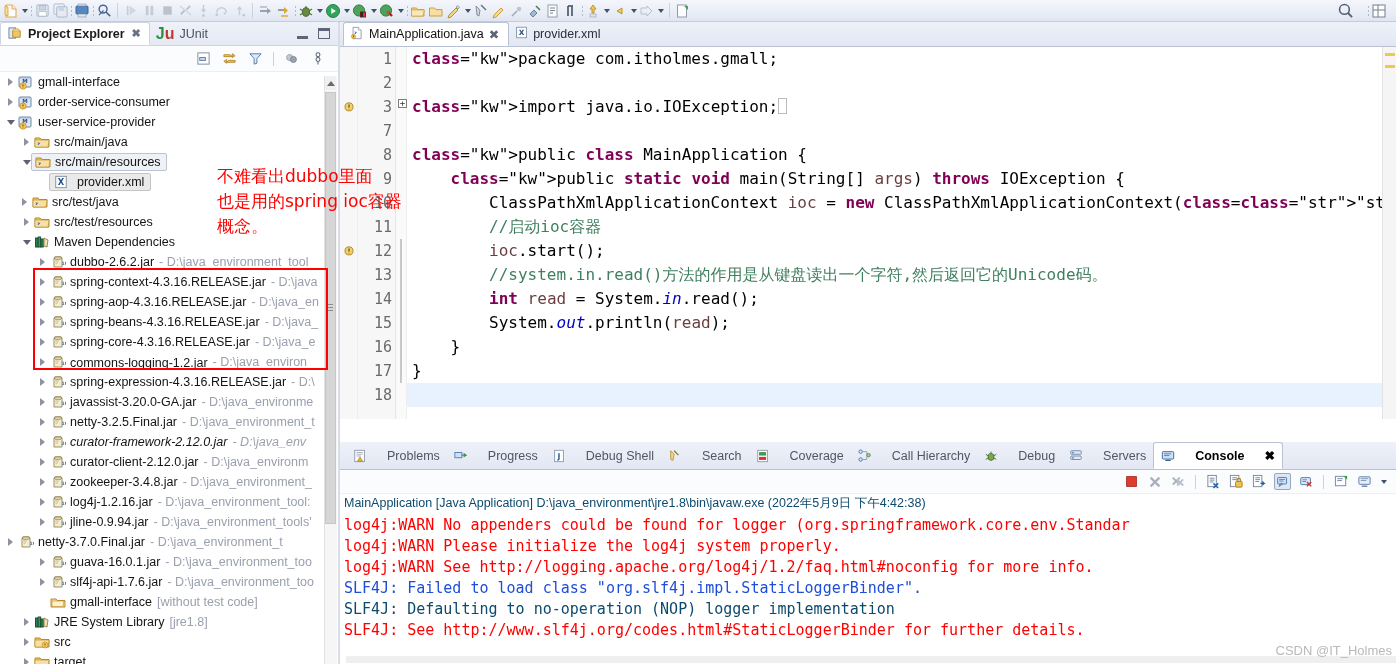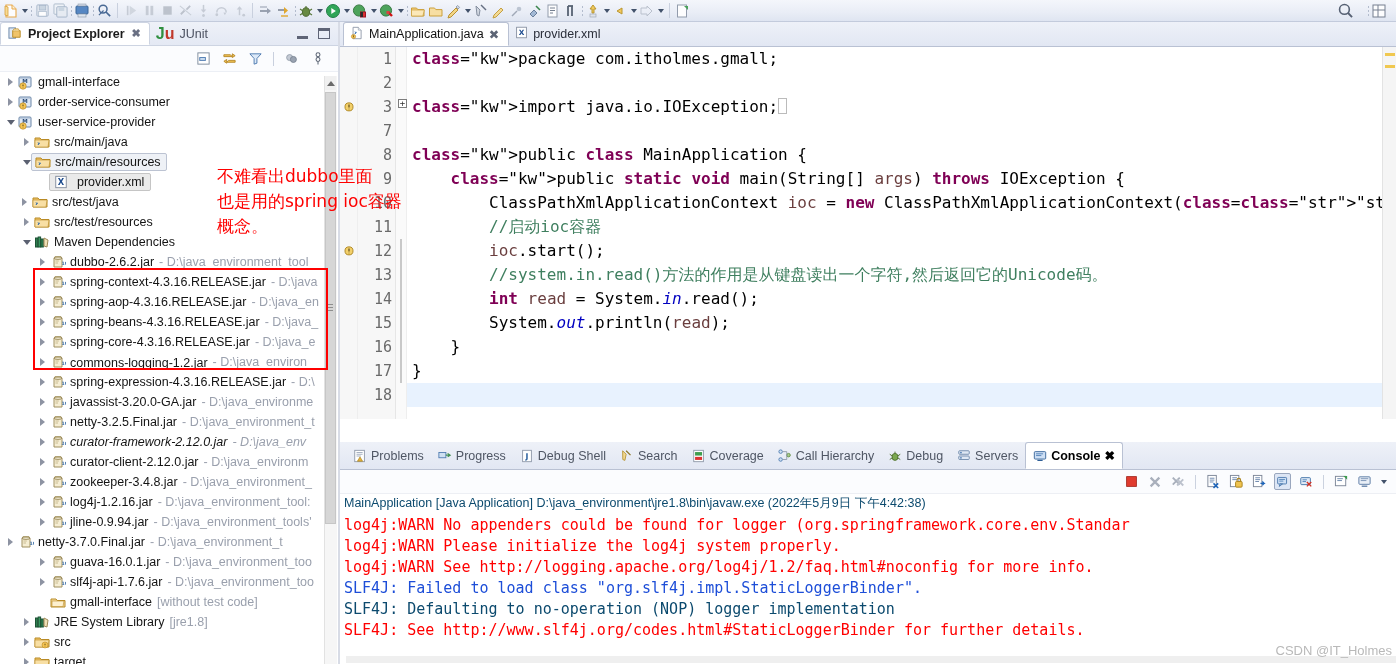--- a/index.html
+++ b/index.html
@@ -178,21 +178,21 @@
 
   
   .console-panel {
     position:absolute; left:340px; top:442px; width:1056px; height:222px; background:#ffffff;
   }
   .cpanel-tabs {
     height:28px; background: linear-gradient(to bottom,#eef1f8,#e2e7f3);
     display:flex; align-items:stretch; padding-left:6px; border-bottom:1px solid #b9c1d3;
     position:relative;
   }
-  .ctab { display:flex; align-items:center; gap:4px; padding:0 7px; font-size:12.5px; color:#4f5664; }
+  .ctab { display:flex; align-items:center; gap:20px; padding:0 7px; font-size:12.5px; color:#4f5664; }
   .ctab.active {
     background:#ffffff; border:1px solid #b9c1d3; border-bottom-color:#ffffff;
     border-radius:3px 3px 0 0; color:#000; font-weight:700;
   }
   .ctoolbar {
     height:24px; display:flex; align-items:center; justify-content:flex-end; gap:6px;
     padding-right:8px; background:#fbfcfe; border-bottom:1px solid #edeff4;
   }
   .c-ico { width:17px;height:17px;display:flex;align-items:center;justify-content:center;}
   .c-ico.framed { border:1px solid #9aa7be; background:#dde6f5; border-radius:2px; }

